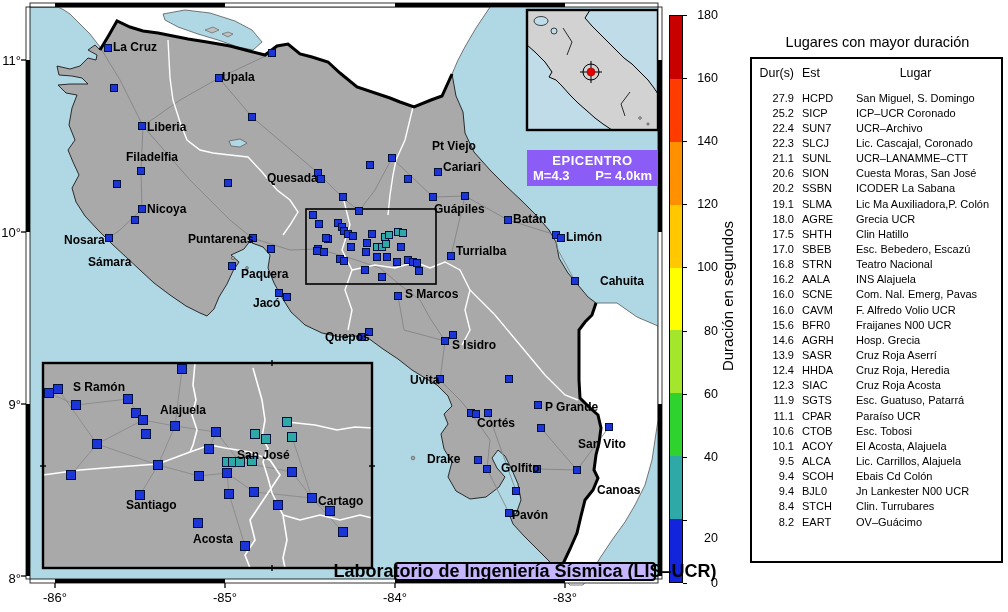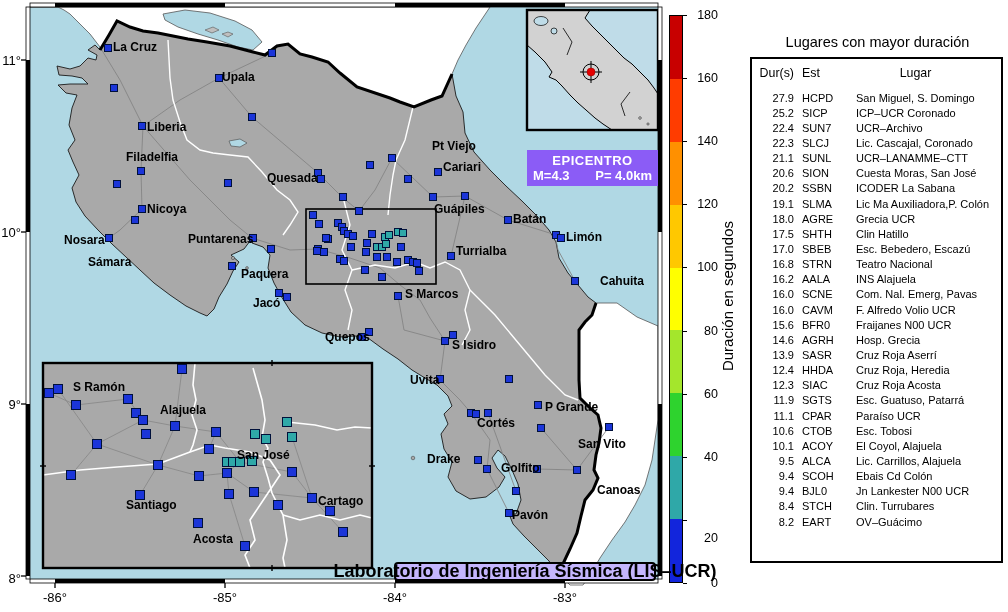--- a/index.html
+++ b/index.html
@@ -508,21 +508,21 @@
           <span class="c3">Paraíso UCR</span>
         </div>
         <div class="trow">
           <span class="c1">10.6</span>
           <span class="c2">CTOB</span>
           <span class="c3">Esc. Tobosi</span>
         </div>
         <div class="trow">
           <span class="c1">10.1</span>
           <span class="c2">ACOY</span>
-          <span class="c3">El Coyol, Alajuela</span>
+          <span class="c3">El Acosta, Alajuela</span>
         </div>
         <div class="trow">
           <span class="c1">9.5</span>
           <span class="c2">ALCA</span>
           <span class="c3">Lic. Carrillos, Alajuela</span>
         </div>
         <div class="trow">
           <span class="c1">9.4</span>
           <span class="c2">SCOH</span>
           <span class="c3">Ebais Cd Colón</span>

